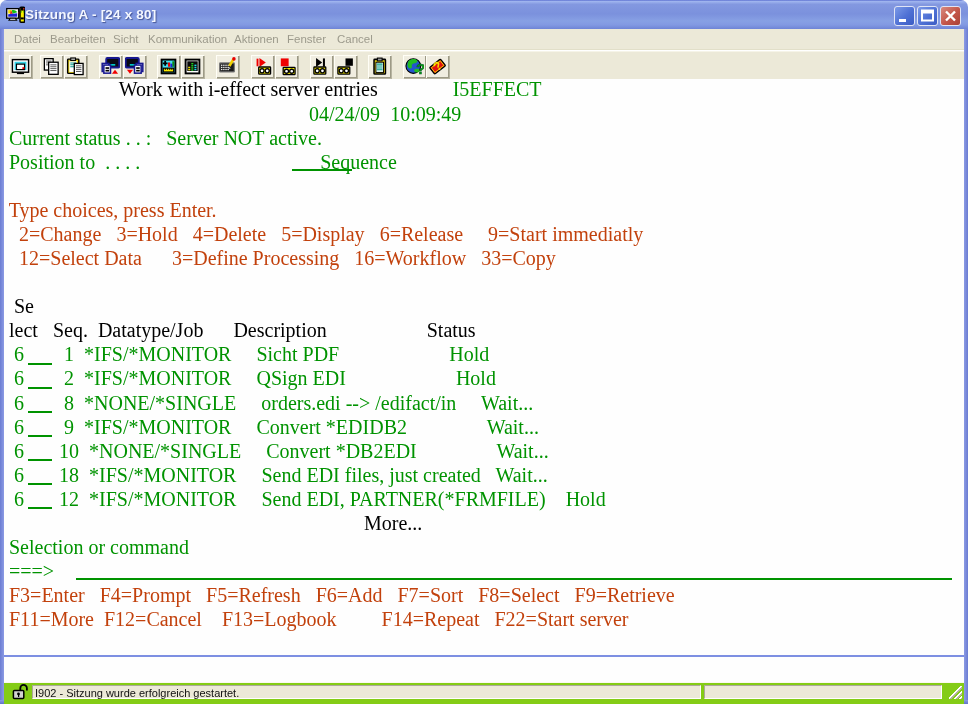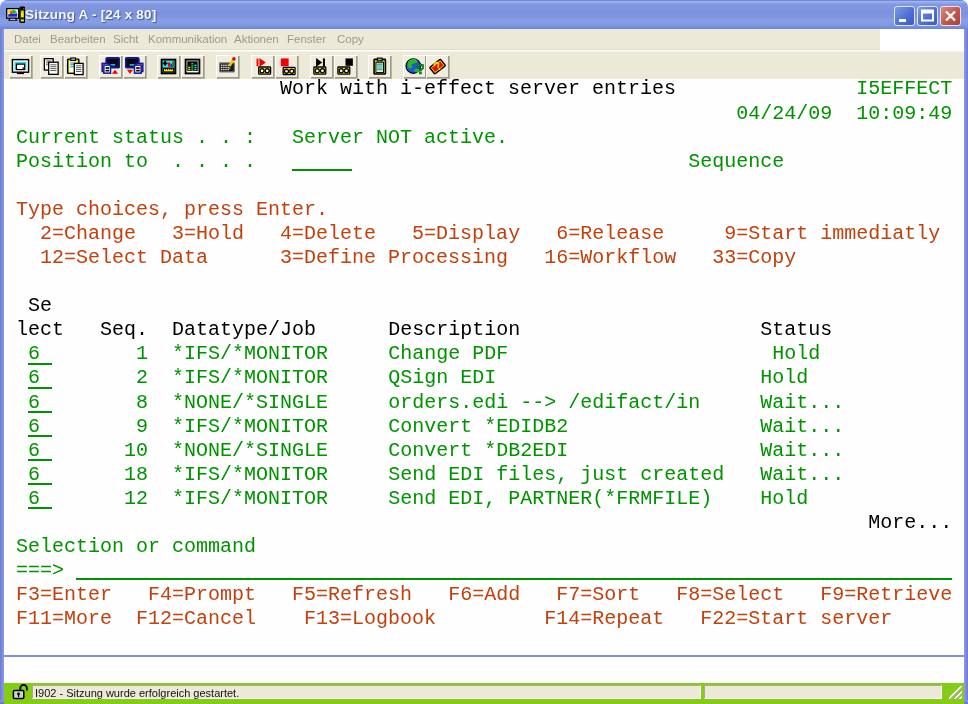--- a/index.html
+++ b/index.html
@@ -7,27 +7,27 @@
  background:linear-gradient(180deg,#5b6fd0 0%,#9fb4ee 5%,#8398e0 15%,#7b91dd 48%,#87a0e4 72%,#8299e2 86%,#6e84d6 100%)}
 .tIcon{position:absolute;left:6px;top:5px}
 .tTitle{position:absolute;left:25px;top:7px;font-size:13.5px;font-weight:bold;color:#f4f7ff;
  letter-spacing:.2px;text-shadow:1px 1px 1px rgba(20,30,90,.55)}
 .wbtn{position:absolute;top:6px;width:21px;height:20px;border-radius:3px;border:1px solid #dfe4f5}
 .bmin,.bmax{background:linear-gradient(135deg,#7d9be8 0%,#4e70d4 55%,#3b5cc4 100%)}
 .bclose{background:linear-gradient(135deg,#d88a80 0%,#c35548 55%,#aa4236 100%)}
 .sideL,.sideR{position:absolute;top:29px;height:671px;width:4px;background:linear-gradient(90deg,#6b7cd2,#8c9be4)}
 .sideL{left:0}.sideR{left:964px;background:linear-gradient(90deg,#8c9be4,#6b7cd2)}
 .bottom{position:absolute;left:0;top:700px;width:968px;height:4px;background:linear-gradient(180deg,#8c9be4,#6073c9)}
-.menubar{position:absolute;left:4px;top:29px;width:876px;height:21px;background:#ece9d8;border-bottom:1px solid #e2dfc9}
+.menubar{position:absolute;left:4px;top:29px;width:960px;height:21px;background:#ece9d8;border-bottom:1px solid #e2dfc9}
 .menubar span{position:absolute;top:4px;font-size:11.5px;color:#9c9a8c}
 .toolbar{position:absolute;left:4px;top:51px;width:960px;height:28px;background:#ece9d8;border-top:1px solid #f6f4e8}
 .tb{position:absolute;top:3px;width:23px;height:23px;background:#f0ede0;display:flex;align-items:center;justify-content:center;
  box-shadow:inset 1px 1px 0 #fffef6,inset -1px -1px 0 #9d9a86,1px 1px 0 rgba(120,115,95,.45)}
 .screen{position:absolute;left:4px;top:79px;width:960px;height:576px;background:#fefefe}
-.r{position:absolute;left:4px;white-space:pre;font-family:Liberation Mono, monospace;font-size:20px;line-height:24px;color:#000}
+.r{position:absolute;left:4px;white-space:pre;font-family:Liberation Serif, serif;font-size:20px;line-height:24px;color:#000}
 .r i{font-style:normal}
 i.g{color:#009300}i.b{color:#c2410c}i.k{color:#000}
 .ul{position:absolute;height:2px;background:#009300}
 .sep{position:absolute;left:4px;top:655px;width:960px;height:2px;background:#7d8fe2}
 .oia{position:absolute;left:4px;top:657px;width:960px;height:25px;background:#fefefe}
 .sbar{position:absolute;left:4px;top:682px;width:960px;height:27px;background:#84cc16;border-top:1px solid #fbf9ef}
 .spanel{position:absolute;top:2px;height:14px;background:#ece9d8;border:1px solid;border-color:#aca899 #fff #fff #aca899}
 .smsg{position:absolute;left:31px;top:3.5px;font-size:11px;color:#111}
 .grip{position:absolute;right:2px;top:3px;width:13px;height:13px;
  background:linear-gradient(135deg,transparent 44%,#fff 44%,#fff 52%,#b5b2a2 52%,#b5b2a2 60%,transparent 60%,transparent 68%,#fff 68%,#fff 76%,#b5b2a2 76%,#b5b2a2 84%,transparent 84%,transparent 86%,#fff 86%,#fff 94%,#b5b2a2 94%)}
@@ -64,21 +64,21 @@
 <div class="sideL"></div>
 <div class="sideR"></div>
 <div class="bottom"></div>
 <div class="menubar">
     <span style="left:10px">Datei</span>
     <span style="left:46px">Bearbeiten</span>
     <span style="left:109px">Sicht</span>
     <span style="left:144px">Kommunikation</span>
     <span style="left:230px">Aktionen</span>
     <span style="left:283px">Fenster</span>
-    <span style="left:333px">Copy</span>
+    <span style="left:333px">Cancel</span>
   </div>
 <div class="toolbar">
     <div class="tb" style="left:5px">
       <svg width="19" height="19" viewBox="0 0 16 16">
         <rect x="1.2" y="2.2" width="13.6" height="10.6" fill="#fff" stroke="#000" stroke-width="1.2"></rect>
         <rect x="3" y="4" width="10" height="7" fill="#35d5e8"></rect>
         <rect x="4.6" y="6" width="6.8" height="4.6" fill="#fff" stroke="#000" stroke-width="1"></rect>
         <rect x="9.6" y="8.6" width="1.8" height="1.6" fill="#e00000"></rect>
         <rect x="5" y="13" width="6" height="1.4" fill="#000"></rect>
       </svg>
@@ -248,21 +248,21 @@
 <div class="screen"></div>
 <div class="r" style="top:77.4px">                       <i class="k">Work with i-effect server entries</i>               <i class="g">I5EFFECT</i></div>
 <div class="r" style="top:101.5px">                                                             <i class="g">04/24/09</i>  <i class="g">10:09:49</i></div>
 <div class="r" style="top:125.6px"> <i class="g">Current status . . :</i>   <i class="g">Server NOT active.</i></div>
 <div class="r" style="top:149.7px"> <i class="g">Position to  . . . .</i>                                    <i class="g">Sequence</i></div>
 <div class="r" style="top:197.8px"> <i class="b">Type choices, press Enter.</i></div>
 <div class="r" style="top:221.9px">   <i class="b">2=Change</i>   <i class="b">3=Hold</i>   <i class="b">4=Delete</i>   <i class="b">5=Display</i>   <i class="b">6=Release</i>     <i class="b">9=Start immediatly</i></div>
 <div class="r" style="top:246.0px">   <i class="b">12=Select Data</i>      <i class="b">3=Define Processing</i>   <i class="b">16=Workflow</i>   <i class="b">33=Copy</i></div>
 <div class="r" style="top:294.2px">  <i class="k">Se</i></div>
 <div class="r" style="top:318.2px"> <i class="k">lect</i>   <i class="k">Seq.</i>  <i class="k">Datatype/Job</i>      <i class="k">Description</i>                    <i class="k">Status</i></div>
-<div class="r" style="top:342.3px">  <i class="g">6</i>        <i class="g">1</i>  <i class="g">*IFS/*MONITOR</i>     <i class="g">Change PDF</i>                      <i class="g">Hold</i></div>
+<div class="r" style="top:342.3px">  <i class="g">6</i>        <i class="g">1</i>  <i class="g">*IFS/*MONITOR</i>     <i class="g">Sicht PDF</i>                      <i class="g">Hold</i></div>
 <div class="r" style="top:366.4px">  <i class="g">6</i>        <i class="g">2</i>  <i class="g">*IFS/*MONITOR</i>     <i class="g">QSign EDI</i>                      <i class="g">Hold</i></div>
 <div class="r" style="top:390.5px">  <i class="g">6</i>        <i class="g">8</i>  <i class="g">*NONE/*SINGLE</i>     <i class="g">orders.edi --&gt; /edifact/in</i>     <i class="g">Wait...</i></div>
 <div class="r" style="top:414.6px">  <i class="g">6</i>        <i class="g">9</i>  <i class="g">*IFS/*MONITOR</i>     <i class="g">Convert *EDIDB2</i>                <i class="g">Wait...</i></div>
 <div class="r" style="top:438.6px">  <i class="g">6</i>       <i class="g">10</i>  <i class="g">*NONE/*SINGLE</i>     <i class="g">Convert *DB2EDI</i>                <i class="g">Wait...</i></div>
 <div class="r" style="top:462.7px">  <i class="g">6</i>       <i class="g">18</i>  <i class="g">*IFS/*MONITOR</i>     <i class="g">Send EDI files, just created</i>   <i class="g">Wait...</i></div>
 <div class="r" style="top:486.8px">  <i class="g">6</i>       <i class="g">12</i>  <i class="g">*IFS/*MONITOR</i>     <i class="g">Send EDI, PARTNER(*FRMFILE)</i>    <i class="g">Hold</i></div>
 <div class="r" style="top:510.9px">                                                                        <i class="k">More...</i></div>
 <div class="r" style="top:535.0px"> <i class="g">Selection or command</i></div>
 <div class="r" style="top:559.0px"> <i class="g">===&gt;</i></div>
 <div class="r" style="top:583.1px"> <i class="b">F3=Enter</i>   <i class="b">F4=Prompt</i>   <i class="b">F5=Refresh</i>   <i class="b">F6=Add</i>   <i class="b">F7=Sort</i>   <i class="b">F8=Select</i>   <i class="b">F9=Retrieve</i></div>

